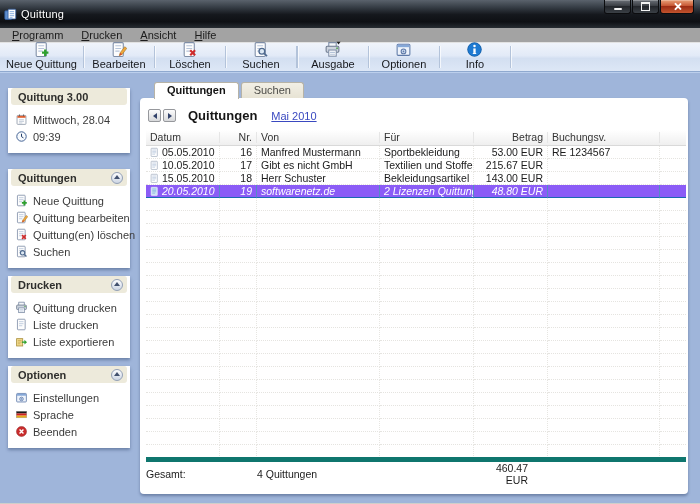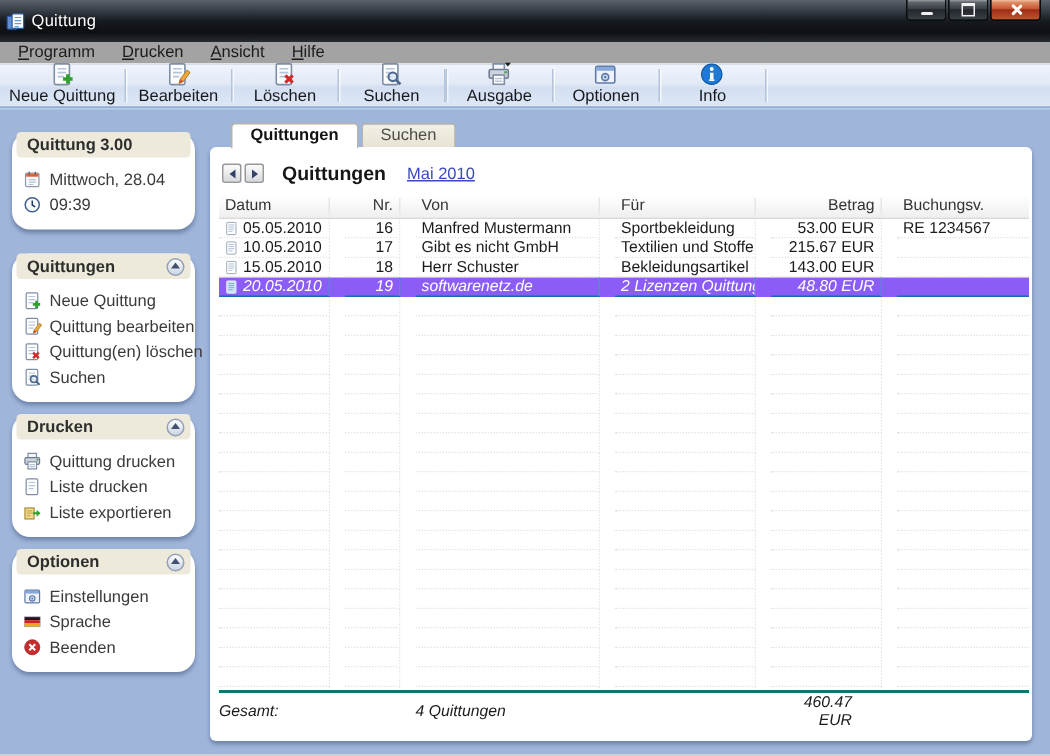--- a/index.html
+++ b/index.html
@@ -64,21 +64,21 @@
 
   
   .workspace{
     height:431px;background:#9fb5da;border-top:1px solid #bccfec;
     display:flex;box-sizing:border-box;
   }
 
   
   .sidebar{width:122px;margin-left:8px;padding-top:12px;flex:none;}
   .panel{
-    background:#fff;border-radius:12px;margin-bottom:8px;
+    background:#fff;border-radius:0;margin-bottom:8px;
     box-shadow:0 2px 3px rgba(45,65,105,.45);
   }
   .panel.info{margin-bottom:16px;}
   .panel-header{
     margin:3px 3px 0;height:17px;background:#edeadb;border-radius:3px;
     display:flex;align-items:center;justify-content:space-between;
     padding:0 4px 0 7px;font-size:11px;font-weight:bold;color:#2e2e2c;
   }
   .collapse-btn{
     width:12px;height:12px;border-radius:50%;border:1px solid #93a0b6;
@@ -112,42 +112,42 @@
   }
   .nav-btn + .nav-btn{margin-left:2px;}
   .tri{width:0;height:0;}
   .tri-left{border-top:3px solid transparent;border-bottom:3px solid transparent;border-right:4px solid #32426a;}
   .tri-right{border-top:3px solid transparent;border-bottom:3px solid transparent;border-left:4px solid #32426a;}
   .list-title{font-size:13px;font-weight:bold;color:#161616;margin-left:12px;}
   .month-link{font-size:11px;color:#3a49c0;text-decoration:underline;margin-left:14px;cursor:pointer;}
 
   
   .table-area{flex:1;display:flex;flex-direction:column;min-height:0;}
-  .grid{display:grid;grid-template-columns:74px 37px 123px 94px 74px 112px minmax(0,1fr);gap:10px;}
+  .grid{display:grid;grid-template-columns:74px 37px 123px 94px 74px 112px minmax(0,1fr);}
   .th,.td{padding:0 4px;overflow:hidden;white-space:nowrap;box-sizing:border-box;}
   .thead{
     height:15px;align-items:center;font-size:10.5px;color:#333;
     background:linear-gradient(180deg,#ffffff,#efefef);
     border-bottom:1px solid #d9d9d9;
   }
   .th{border-right:1px solid #e6e6e6;height:11px;line-height:11px;}
   .th.c-rest{border-right:none;}
   .c-nr,.c-betrag{text-align:right;}
   .tbody{flex:1;overflow:hidden;}
   .tr{height:13px;font-size:10.5px;line-height:12px;color:#1b1b1b;align-items:center;cursor:default;}
   .td{border-right:1px dotted #e7e6e2;border-bottom:1px dotted #e5e4e0;height:13px;line-height:12px;}
   .td.c-rest{border-right:none;}
   .td.c-datum{display:flex;align-items:center;gap:3px;}
   .row-icon{width:9px;height:11px;flex:none;}
   .tr.selected{background:#8b5cf6;color:#fff;font-style:italic;}
   .tr.selected .td{border-right:1px solid #548cc4;border-bottom:1px solid #1a69b4;}
   .tr.selected .td.c-rest{border-right:none;}
   .tfoot{
     height:24px;align-items:center;font-size:10.5px;color:#1b1b1b;
-    border-top:2px solid #0f766e;margin-top:-1px;font-style:italic;
+    border-top:5px solid #0f766e;margin-top:-1px;
   }
   .tfoot .c-betrag{padding-right:20px;}
 
   
   .statusbar{
     height:15px;background:#f2f1ed;border-top:1px solid #cfcfca;
     display:flex;align-items:center;padding-left:4px;font-size:11px;color:#1c1c1c;
     box-sizing:border-box;
   }
 </style>

